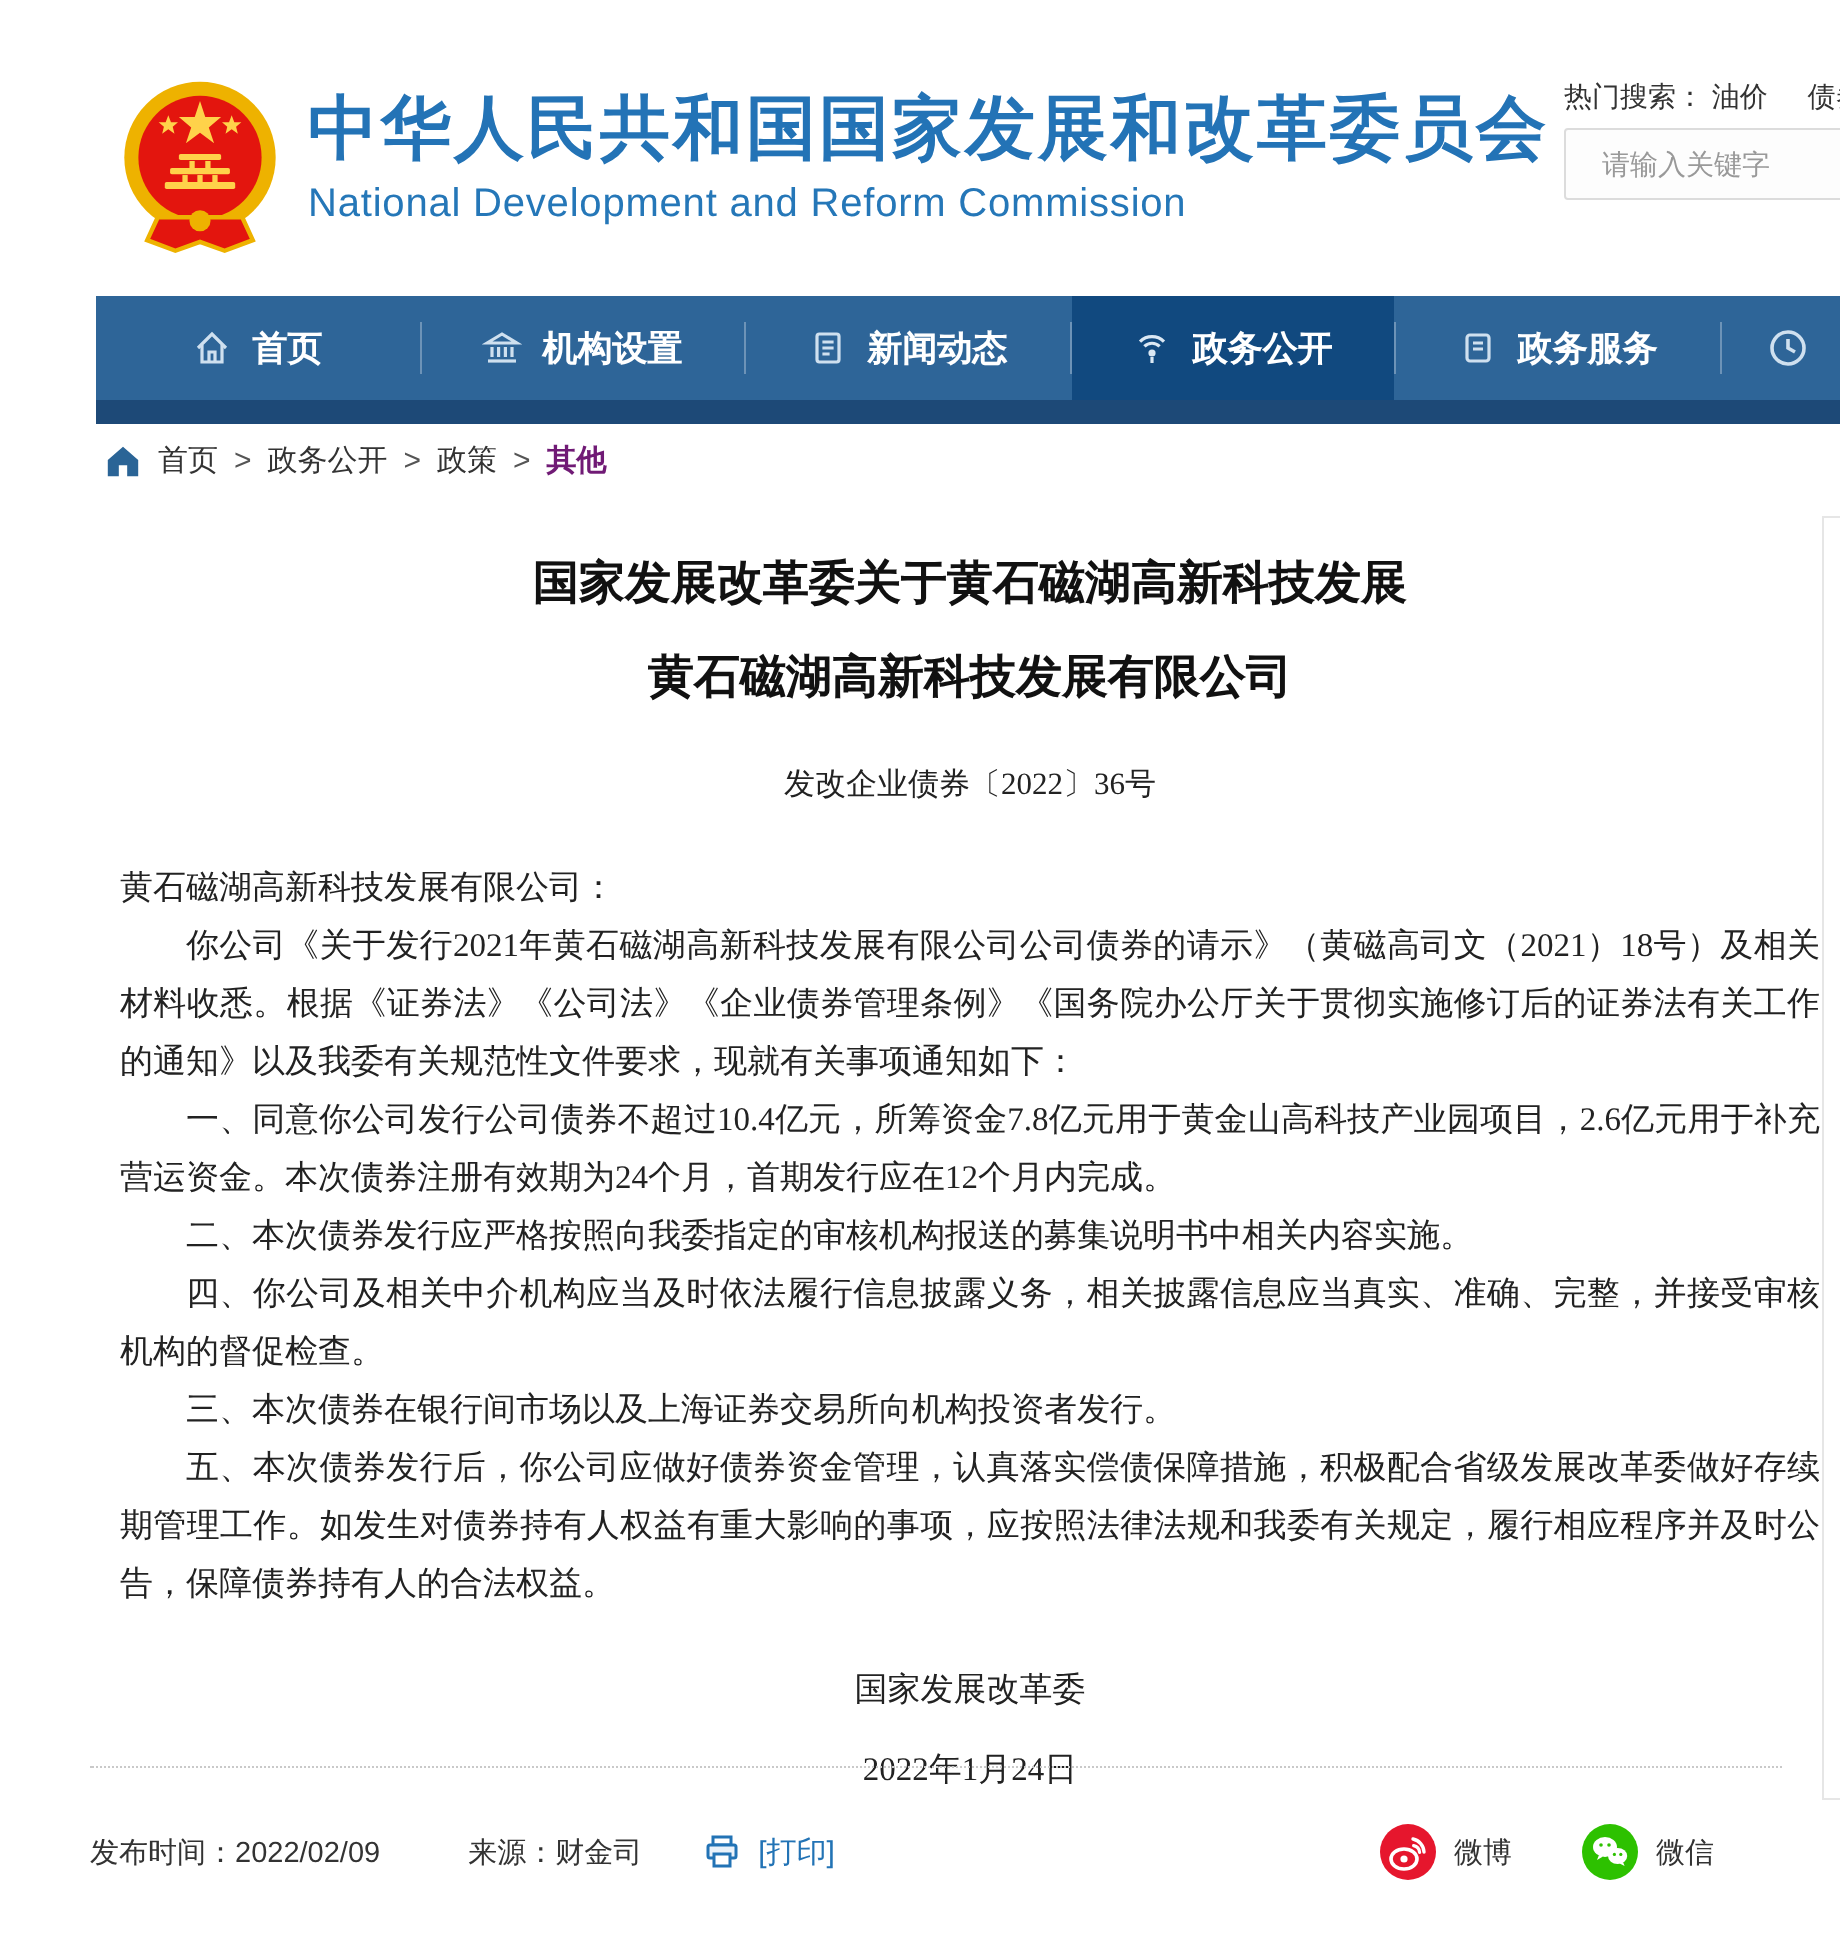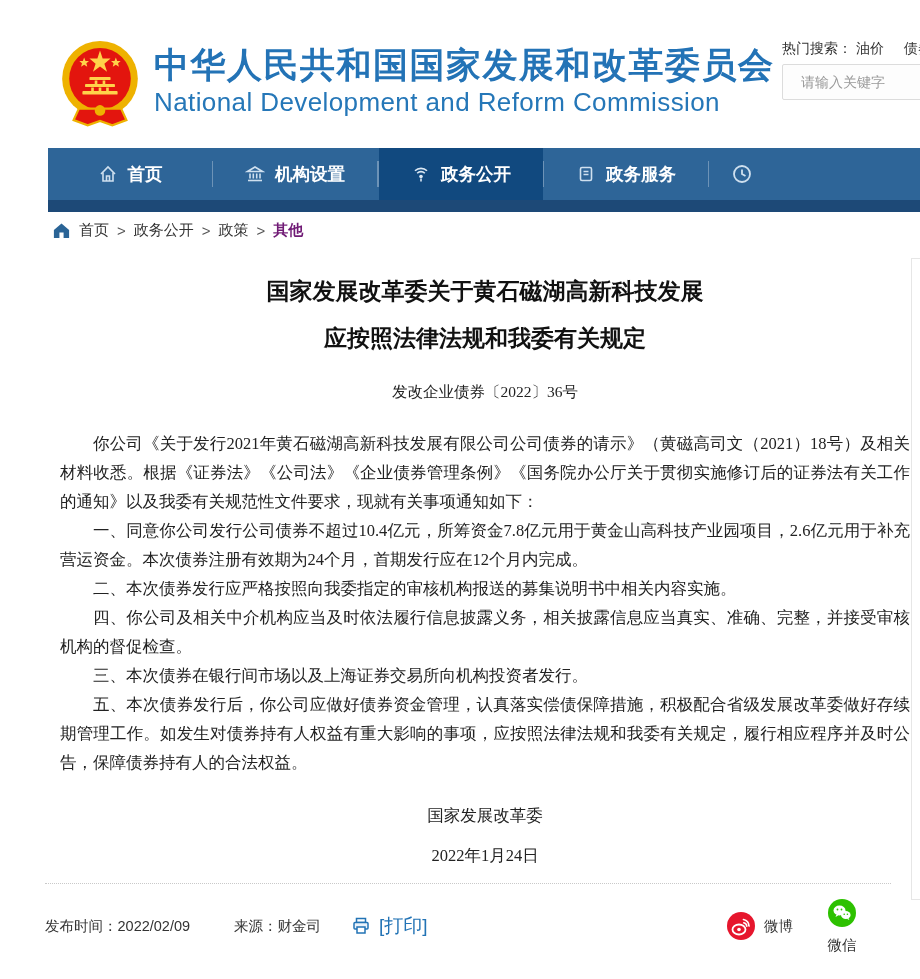--- a/index.html
+++ b/index.html
@@ -7,21 +7,21 @@
   body {
     position:relative; overflow:hidden; background:#ffffff;
     font-family:"Liberation Sans", sans-serif; color:#333;
   }
 
   
   .site-header { position:absolute; top:0; left:4px; width:920px; height:104px; background:#fff; }
   .emblem { position:absolute; left:52px; top:38px; width:88px; height:92px; }
   .title-block { position:absolute; left:150px; top:44px; white-space:nowrap; }
   .cn-title { font-size:35px; font-weight:bold; color:#2373b6; letter-spacing:1.5px; line-height:42px; }
-  .en-title { font-size:26px; color:#2577b8; letter-spacing:0.4px; line-height:28px; margin-top:2px; }
+  .en-title { font-size:20px; color:#2577b8; letter-spacing:0.4px; line-height:28px; margin-top:2px; }
   .hot-search { position:absolute; left:778px; top:40px; font-size:14px; color:#333; white-space:nowrap; }
   .hot-search a { color:#333; text-decoration:none; margin-right:16px; }
   .search-box {
     position:absolute; left:778px; top:64px; width:230px; height:36px;
     border:1px solid #dcdcdc; background:#fdfdfd; border-radius:2px; display:flex; align-items:center;
   }
   .search-box input {
     border:none; outline:none; background:transparent; width:100%; height:100%;
     padding-left:18px; font-size:14px; color:#666; font-family:"Liberation Sans", sans-serif;
   }
@@ -68,24 +68,24 @@
 
   
   .dotted-sep { position:absolute; top:883px; left:45px; width:846px; border-top:1px dotted #c9c9c9; }
   .meta-row {
     position:absolute; top:908px; left:45px; width:812px; height:36px;
     display:flex; align-items:center; font-size:14.5px; color:#333;
   }
   .meta-item { display:flex; align-items:center; }
   .meta-gap-lg { margin-left:44px; }
   .meta-gap-md { margin-left:30px; }
-  .print-link { color:#2273b5; cursor:pointer; margin-left:8px; font-size:19px; }
+  .print-link { color:#2273b5; cursor:pointer; margin-left:8px; font-size:15px; }
   .share-area { margin-left:auto; display:flex; align-items:center; gap:12px; }
   .share-item { display:flex; align-items:center; gap:8px; cursor:pointer; }
-  .share-item + .share-item { margin-left:22px;flex-direction:column; }
+  .share-item + .share-item { margin-left:22px; }
   .share-label { font-size:14.5px; color:#333; }
 </style>
 </head>
 <body>
 
 <div class="site-header">
   <div class="emblem">
     <svg viewBox="0 0 100 104" width="88" height="92">
       <circle cx="50" cy="46" r="43" fill="#eeb200"></circle>
       <circle cx="50" cy="46" r="35" fill="#e3150e"></circle>
@@ -134,20 +134,29 @@
     <span class="nav-icon">
       <svg width="20" height="20" viewBox="0 0 20 20" fill="none" stroke="#cfe0ef" stroke-width="1.6">
         <path d="M2.5 7.5 L10 3 L17.5 7.5 Z"></path>
           <path d="M5 9.5 V14.5 M8.3 9.5 V14.5 M11.7 9.5 V14.5 M15 9.5 V14.5"></path>
           <path d="M3 16.5 H17"></path>
       </svg>
     </span>
     <span>机构设置</span>
   </div>
   <div class="nav-sep"></div>
+  <div class="nav-item">
+    <span class="nav-icon">
+      <svg width="20" height="20" viewBox="0 0 20 20" fill="none" stroke="#cfe0ef" stroke-width="1.6">
+        <rect x="4.5" y="3" width="11" height="14" rx="1.2"></rect>
+          <path d="M7.2 7 H12.8 M7.2 10 H12.8 M7.2 13 H10.8"></path>
+      </svg>
+    </span>
+    <span>新闻动态</span>
+  </div>
   <div class="nav-sep"></div>
   <div class="nav-item active">
     <span class="nav-icon">
       <svg width="20" height="20" viewBox="0 0 20 20" fill="none" stroke="#dbe8f4" stroke-width="1.6">
         <circle cx="10" cy="12.5" r="1.8" fill="#dbe8f4" stroke="none"></circle>
         <path d="M6.2 9.2 a5.4 5.4 0 0 1 7.6 0"></path>
         <path d="M4 6.8 a8.6 8.6 0 0 1 12 0"></path>
         <path d="M10 14.5 V17.5"></path>
       </svg>
     </span>
@@ -188,24 +197,25 @@
   <span class="crumb">政策</span>
   <span class="crumb-sep">&gt;</span>
   <span class="crumb current">其他</span>
 </div>
 
 <div class="right-panel"></div>
 
 <div class="doc">
   <div class="doc-title">
     <div>国家发展改革委关于黄石磁湖高新科技发展</div>
-    <div>应按照法律法规和我委有关规定</div>
+    <div>黄石磁湖高新科技发展有限公司</div>
   </div>
   <div class="doc-number">发改企业债券〔2022〕36号</div>
   <div class="doc-body">
+    <p>黄石磁湖高新科技发展有限公司：</p>
     <p class="indent">你公司《关于发行2021年黄石磁湖高新科技发展有限公司公司债券的请示》（黄磁高司文（2021）18号）及相关材料收悉。根据《证券法》《公司法》《企业债券管理条例》《国务院办公厅关于贯彻实施修订后的证券法有关工作的通知》以及我委有关规范性文件要求，现就有关事项通知如下：</p>
     <p class="indent">一、同意你公司发行公司债券不超过10.4亿元，所筹资金7.8亿元用于黄金山高科技产业园项目，2.6亿元用于补充营运资金。本次债券注册有效期为24个月，首期发行应在12个月内完成。</p>
     <p class="indent">二、本次债券发行应严格按照向我委指定的审核机构报送的募集说明书中相关内容实施。</p>
     <p class="indent">四、你公司及相关中介机构应当及时依法履行信息披露义务，相关披露信息应当真实、准确、完整，并接受审核机构的督促检查。</p>
     <p class="indent">三、本次债券在银行间市场以及上海证券交易所向机构投资者发行。</p>
     <p class="indent">五、本次债券发行后，你公司应做好债券资金管理，认真落实偿债保障措施，积极配合省级发展改革委做好存续期管理工作。如发生对债券持有人权益有重大影响的事项，应按照法律法规和我委有关规定，履行相应程序并及时公告，保障债券持有人的合法权益。</p>
   </div>
   <div class="signature">
     <div>国家发展改革委</div>
     <div class="sign-date">2022年1月24日</div>

